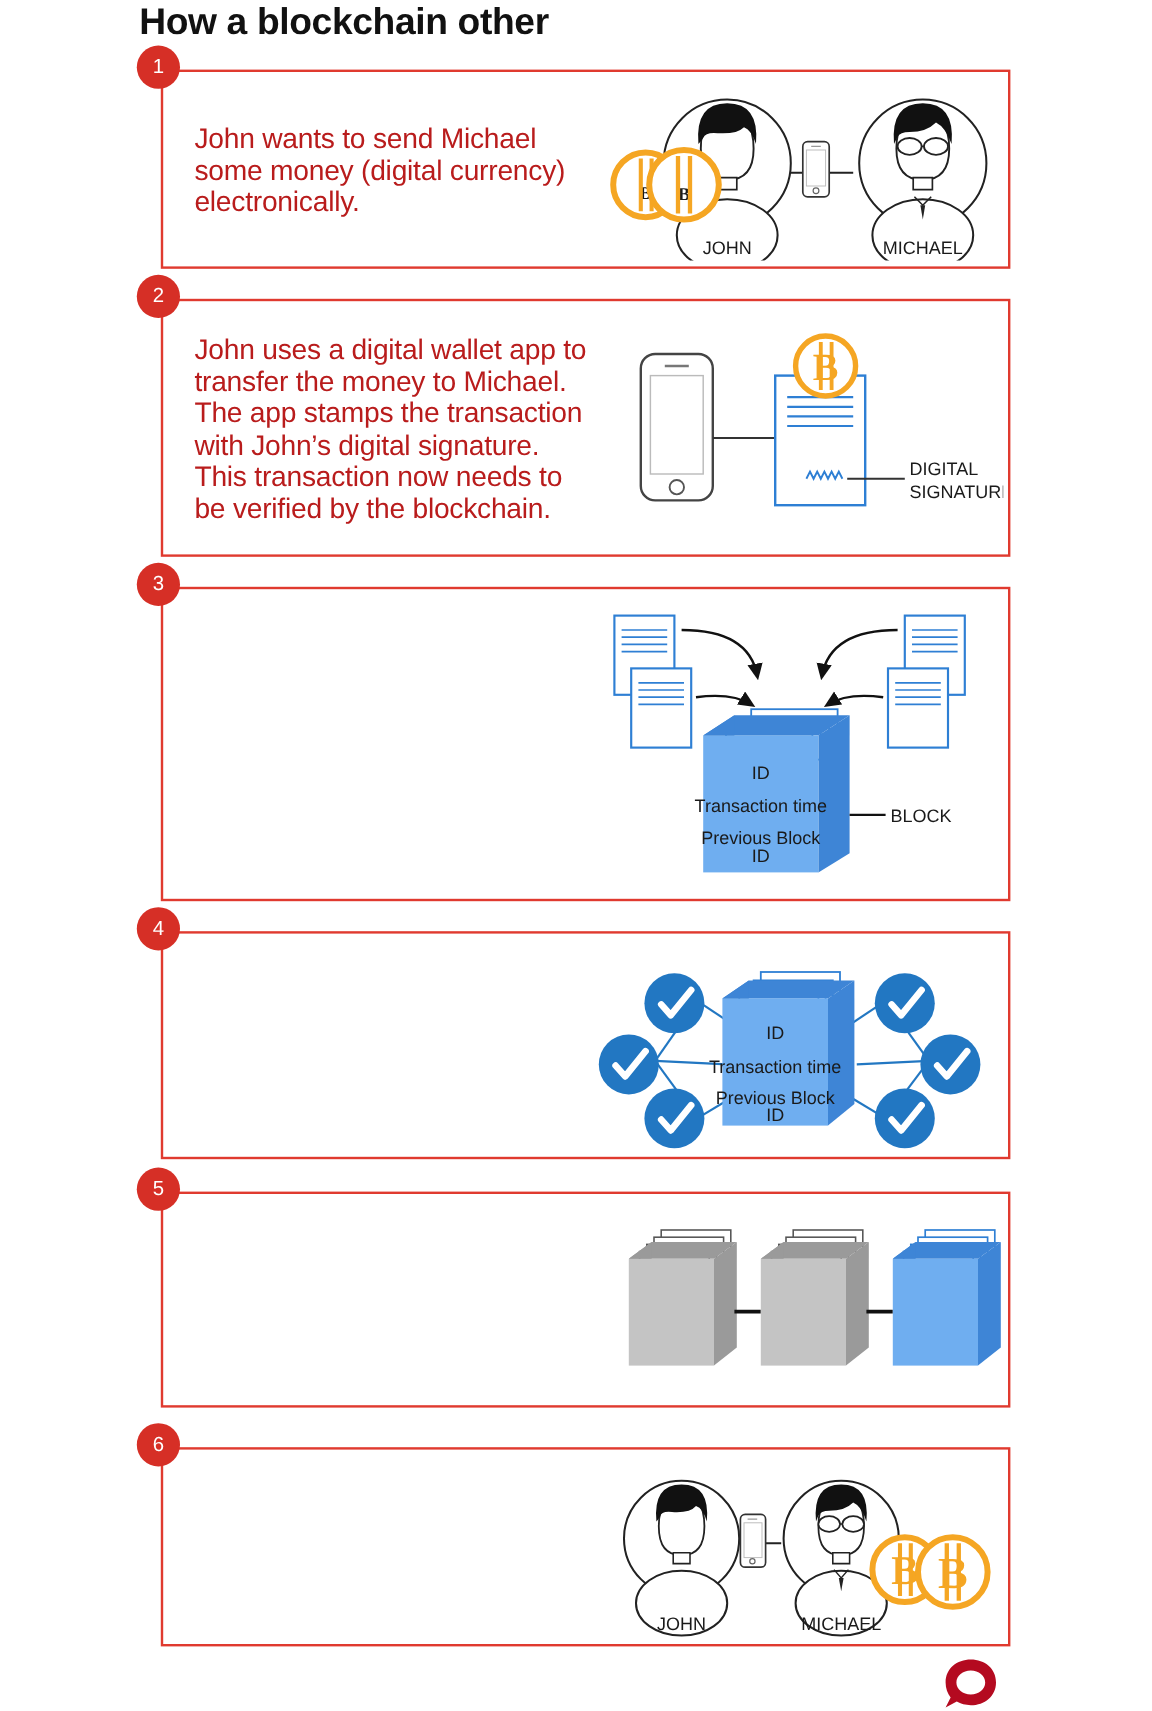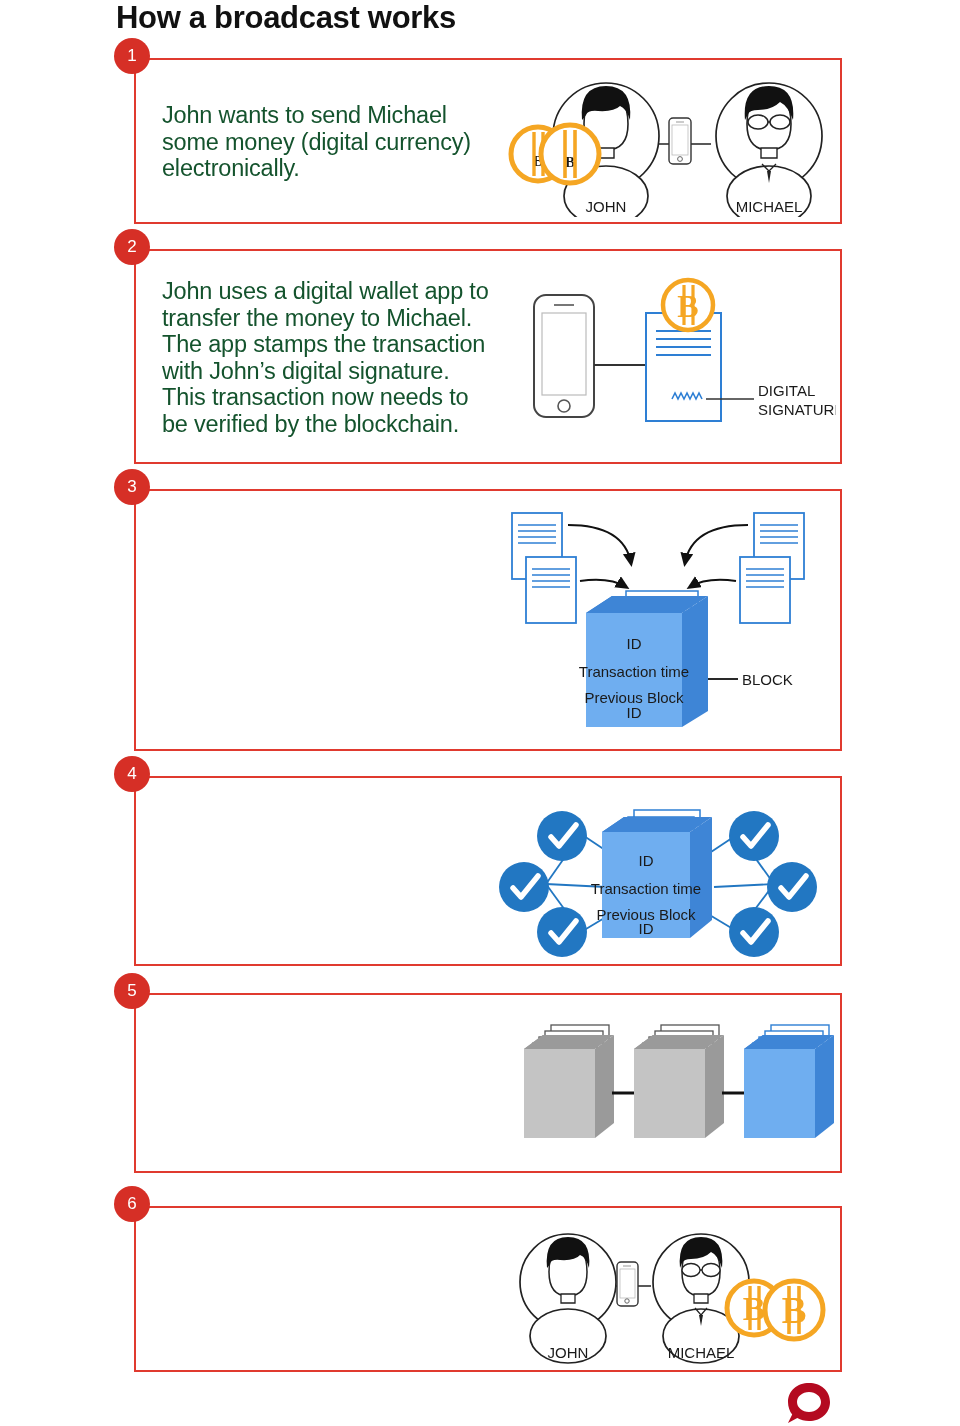--- a/index.html
+++ b/index.html
@@ -48,21 +48,21 @@
     font-size: 17px;
     line-height: 36px;
     text-align: center;
     z-index: 6;
   }
   .steptext {
     position: absolute;
     left: 26px;
     font-size: 23.5px;
     line-height: 26.5px;
-    color: #14532d;
+    color: #b91c1c;
     letter-spacing: -0.2px;
     white-space: pre-line;
   }
   .art {
     position: absolute;
   }
 
   
   .lbl {
     font-family: "Liberation Sans", sans-serif;
@@ -77,21 +77,21 @@
     top: 1381px;
     width: 46px;
     height: 44px;
   }
 </style>
 </head>
 <body>
 
 <div id="page">
 
-  <div id="title">How a broadcast works</div>
+  <div id="title">How a blockchain other</div>
 
   <div class="step" style="top:58px; height:166px;">
     <div class="badge">1</div>
     <div class="steptext" style="top:42px; width:330px;">John wants to send Michael
 some money (digital currency)
 electronically.</div>
 
     <svg class="art" style="left:370px; top:12px;" width="330" height="145" viewBox="0 0 330 145">
 
       <line x1="140" y1="72" x2="205" y2="72" stroke="#222" stroke-width="1.6"></line>

